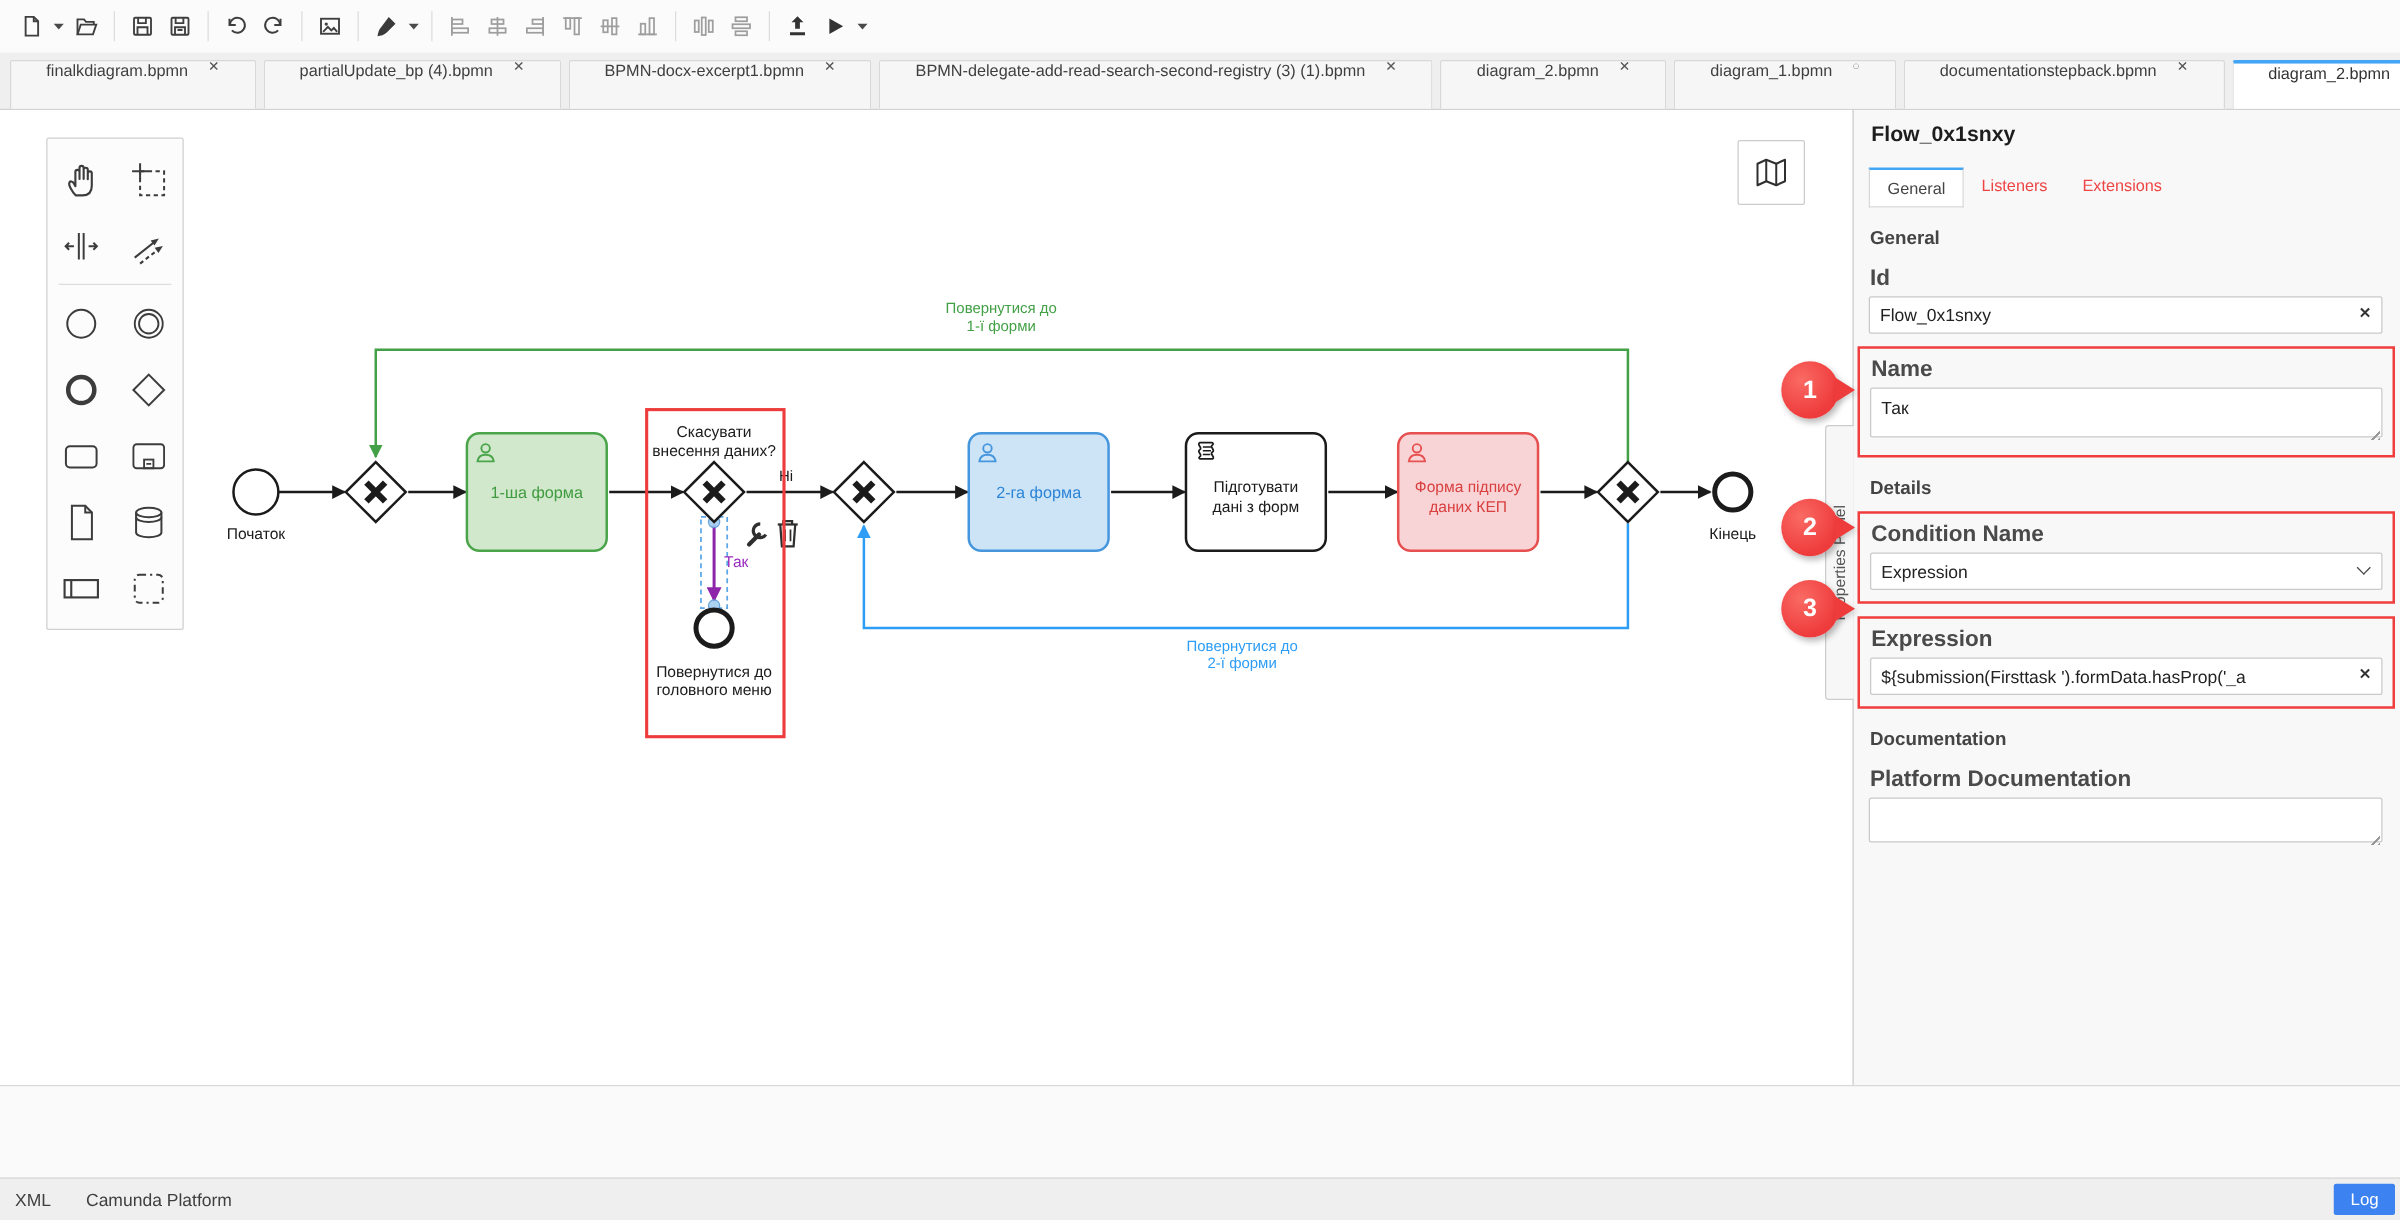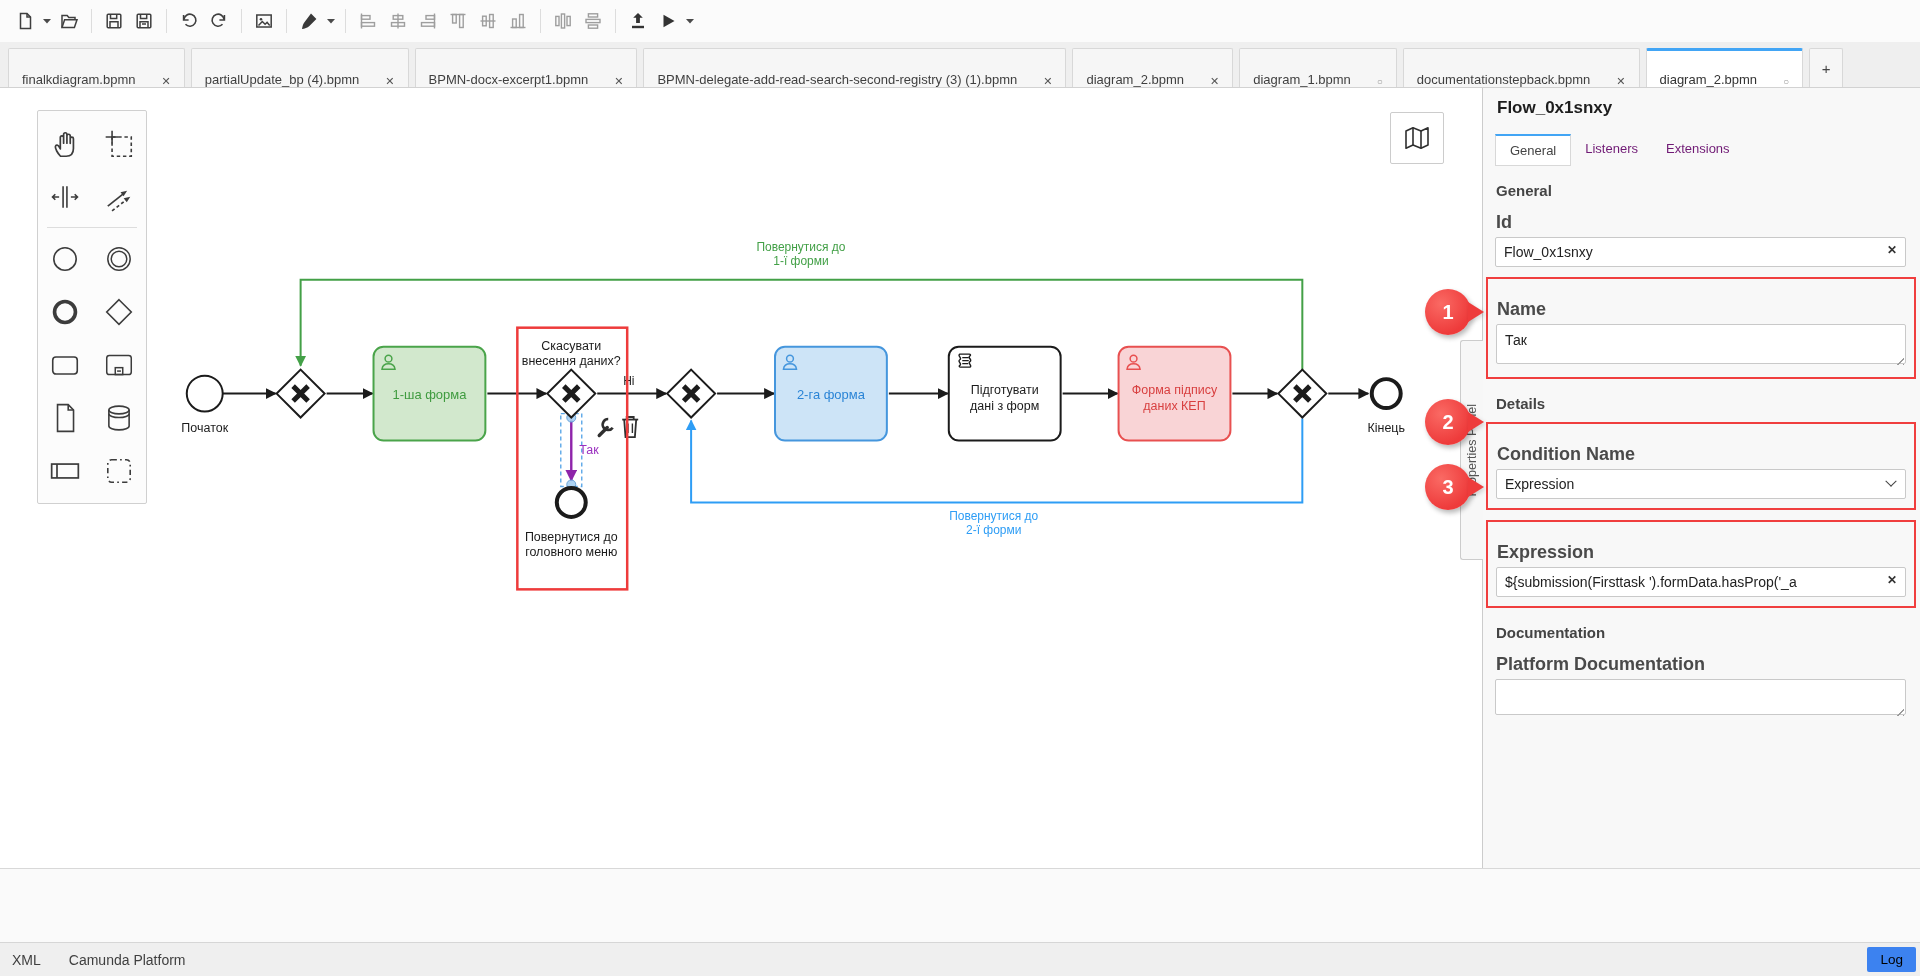--- a/index.html
+++ b/index.html
@@ -8,21 +8,21 @@
 
   
   .toolbar{height:42px;background:#fbfbfb;display:flex;align-items:center;padding:0 10px}
   .tbtn{width:30px;height:30px;display:flex;align-items:center;justify-content:center;border-radius:3px;background:transparent;border:none;padding:0}
   .tbtn svg{display:block}
   .tcaret{width:14px;height:30px;display:flex;align-items:center;justify-content:center;border:none;background:transparent;padding:0}
   .tsep{width:1px;height:24px;background:#ddd;margin:0 7px}
 
   
   .tabbar{height:46px;background:#efefef;border-bottom:1px solid #d2d2d2;display:flex;align-items:flex-end;padding:0 0 0 8px}
-  .tab{height:39px;display:flex;align-items:flex-end;gap:26px;padding:0 13px;background:#f6f6f6;border:1px solid #d8d8d8;border-bottom:none;font-size:13px;color:#3f3f3f;white-space:nowrap;margin-right:6px;border-radius:2px 2px 0 0;cursor:default}
+  .tab{height:39px;display:flex;align-items:flex-start;gap:16px;padding:0 28px;background:#f6f6f6;border:1px solid #d8d8d8;border-bottom:none;font-size:13px;color:#3f3f3f;white-space:nowrap;margin-right:6px;border-radius:2px 2px 0 0;cursor:default}
   .tab.active{background:#fff;border-top:3px solid #42a5f5;color:#333}
   .tab .tind{font-size:11px;color:#555;line-height:1}
   .tab .tind.dirty{color:#999;font-size:10px}
   .tab-plus{height:39px;width:34px;display:flex;align-items:center;justify-content:center;background:#f6f6f6;border:1px solid #d8d8d8;border-bottom:none;border-radius:2px 2px 0 0;font-size:15px;color:#444}
 
   
   .main{display:flex;height:781px;border-bottom:1px solid #d8d8d8;position:relative;background:#fff}
   .canvas{flex:1;position:relative;background:#fff;overflow:hidden}
   .diagram{position:absolute;left:0;top:0;width:100%;height:100%}
 
@@ -35,45 +35,45 @@
   
   .minimap{position:absolute;top:24px;left:1390px;width:54px;height:52px;background:#fff;border:1px solid #ccc;border-radius:2px;display:flex;align-items:center;justify-content:center;padding:0}
 
   
   .props-wrap{width:460px;position:relative;background:#fff}
   .props-side-tab{position:absolute;left:0;top:252px;width:23px;height:220px;background:#f7f7f7;border:1px solid #ccc;border-right:none;border-radius:3px 0 0 3px;display:flex;align-items:center;justify-content:center;z-index:2}
   .props-side-tab .vtext{writing-mode:vertical-rl;transform:rotate(180deg);font-size:12.5px;color:#555;white-space:nowrap}
   .panel{position:absolute;left:22px;right:0;top:0;bottom:0;background:#f8f8f8;border-left:1px solid #ccc;padding:8px 14px 0 12px;overflow:hidden}
   .ptitle{font-size:17px;font-weight:bold;color:#1d1d1d;margin:2px 0 0 2px}
   .ptabs{display:flex;margin-top:16px}
-  .ptab{padding:7px 14px;font-size:13px;color:#701a75;cursor:pointer}
+  .ptab{padding:7px 14px;font-size:13px;color:#ef4444;cursor:pointer}
   .ptab.active{background:#fff;border:1px solid #d8d8d8;border-top:2px solid #42a5f5;color:#444}
   .sechdr{font-size:15px;font-weight:bold;color:#444;margin:16px 0 0 1px}
   .flabel{font-size:18px;font-weight:bold;color:#4a4a4a;margin:13px 0 4px 1px}
   .fwrap{position:relative}
   .fld{width:100%;height:30px;border:1px solid #c9c9c9;background:#fff;font-family:"Liberation Sans",sans-serif;font-size:14px;color:#222;padding:4px 26px 4px 8px;border-radius:2px;outline:none}
   textarea.fld{height:40px;resize:none;padding-top:7px;line-height:17px}
   textarea.fld.small{height:36px}
   .fx{position:absolute;right:9px;top:7px;font-size:12px;font-weight:bold;color:#333;cursor:pointer;line-height:1}
   .corner{position:absolute;right:2px;bottom:3px;width:9px;height:9px;clip-path:polygon(100% 0,100% 100%,0 100%);background:repeating-linear-gradient(135deg,#9a9a9a 0 1.4px,transparent 1.4px 3.8px);pointer-events:none}
   .fsel{display:flex;align-items:center;justify-content:space-between;padding-right:10px;cursor:pointer}
   .chev{width:8px;height:8px;border:solid #444;border-width:0 1.8px 1.8px 0;transform:rotate(45deg) translate(-2px,-2px)}
   .redgroup{border:2px solid #f03e3e;margin:10px -10px 4px -9px;padding:0 8px 9px 8px}
-  .redgroup .flabel{margin-top:20px}
+  .redgroup .flabel{margin-top:6px}
 
   
   .pin{position:absolute;right:449px;width:46px;height:46px;border-radius:50%;background:radial-gradient(circle at 35% 32%,#fa6a64,#ee3b3b 70%);color:#fff;font-size:20px;font-weight:bold;display:flex;align-items:center;justify-content:center;box-shadow:2px 3px 5px rgba(0,0,0,.28);z-index:30}
   .pin::after{content:"";position:absolute;right:-13px;top:50%;margin-top:-10px;border-left:16px solid #ee3b3b;border-top:10px solid transparent;border-bottom:10px solid transparent;filter:drop-shadow(2px 2px 2px rgba(0,0,0,.15))}
   .pin.p1{top:201px}.pin.p2{top:311px}.pin.p3{top:376px}
 
   
   .spacer{height:73px;background:#fafafa}
   .footer{height:34px;background:#efefef;border-top:1px solid #d6d6d6;display:flex;align-items:center;padding:0 4px 0 12px;font-size:14px;color:#3f3f3f}
   .footer .fitem{margin-right:28px;cursor:pointer}
-  .logbtn{margin-left:auto;background:#3c82f0;color:#000000;border:none;font-family:"Liberation Sans",sans-serif;font-size:13.5px;padding:5px 13px;border-radius:2px;cursor:pointer}
+  .logbtn{margin-left:auto;background:#3c82f0;color:#ffffff;border:none;font-family:"Liberation Sans",sans-serif;font-size:13.5px;padding:5px 13px;border-radius:2px;cursor:pointer}
 
   svg text{font-family:"Liberation Sans",sans-serif}
 </style>
 </head>
 <body>
 
 <div class="toolbar">
   <button class="tbtn">
       <svg width="20" height="20" viewBox="0 0 20 20">
         <path d="M5.5 2.5h6.5l3.5 3.5v11.5h-10z" fill="none" stroke="#3f3f3f" stroke-width="1.5"></path>

